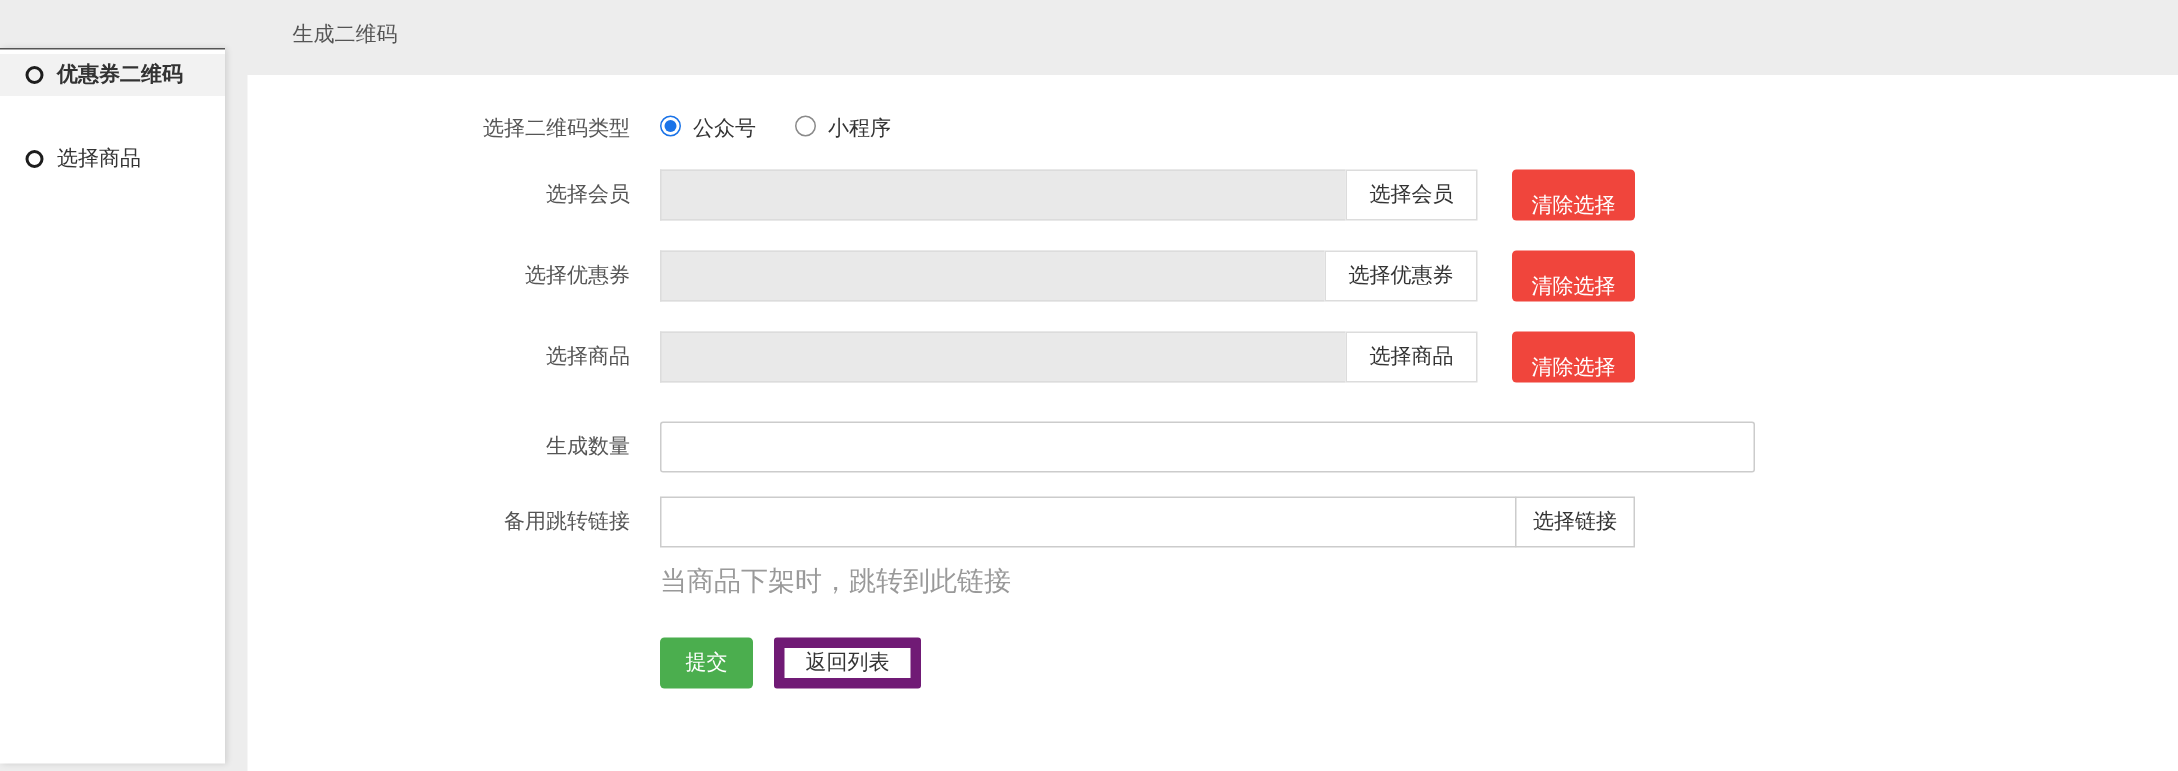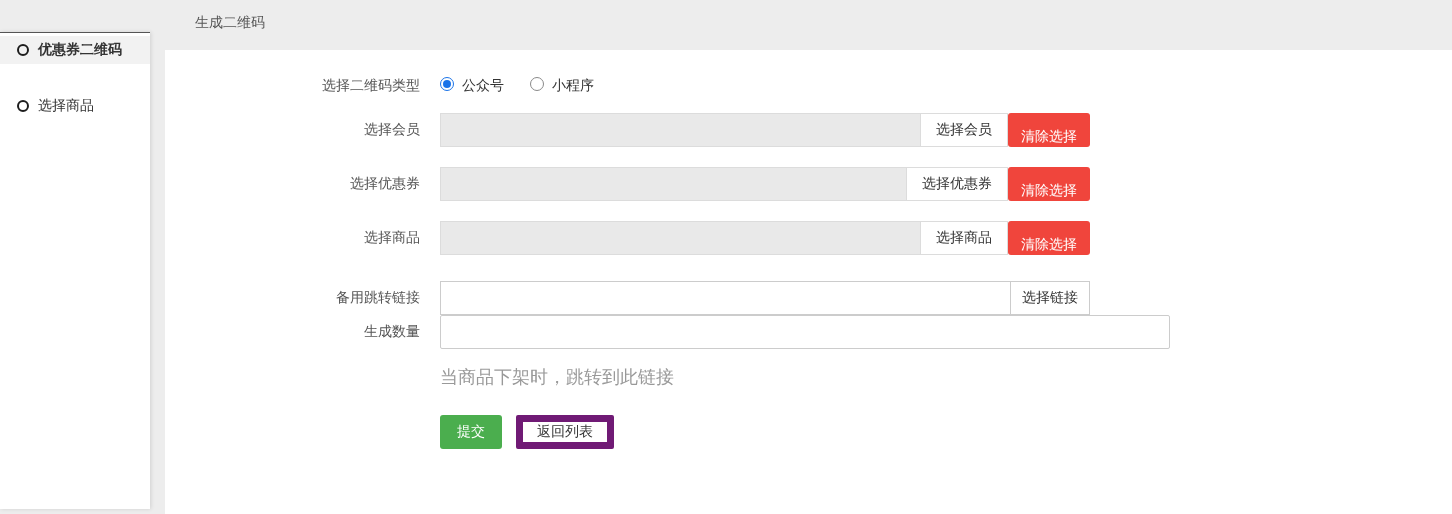--- a/index.html
+++ b/index.html
@@ -75,21 +75,21 @@
     font:inherit; color:#555; padding:0 10px; outline:none;
   }
   .select-btn {
     background:#fff; border:1px solid #dcdcdc; height:34px;
     padding:0 15px; font:inherit; color:#333; cursor:pointer;
     white-space:nowrap; flex:none;
   }
   .clear-btn {
     background:#f0453c; color:#fff; border:none; height:34px;
     padding:15px 13px; border-radius:3px; font:inherit; cursor:pointer;
-    white-space:nowrap; flex:none;
+    white-space:nowrap; flex:none;margin-left:23px;
   }
 
   .number-input {
     width:730px; height:34px; border:1px solid #ccc; border-radius:2px;
     font:inherit; padding:0 10px; outline:none; color:#333;
   }
   .link-group { display:flex; width:650px; height:34px; }
   .link-input {
     flex:1; min-width:0; border:1px solid #ccc; height:34px;
     font:inherit; padding:0 10px; outline:none; color:#333;
@@ -164,31 +164,31 @@
 
     <div class="form-row row-group row-goods">
       <div class="form-label">选择商品</div>
       <div class="input-group">
         <input class="gray-input" readonly="" value="" style="">
         <button class="select-btn">选择商品</button>
         <button class="clear-btn">清除选择</button>
       </div>
     </div>
 
+    <div class="form-row row-number">
+      <div class="form-label">生成数量</div>
+      <input class="number-input" value="" style="">
+    </div>
+
     <div class="form-row">
       <div class="form-label">备用跳转链接</div>
       <div class="link-group">
         <input class="link-input" value="" style="">
         <button class="link-btn">选择链接</button>
       </div>
-    </div>
-
-    <div class="form-row row-number">
-      <div class="form-label">生成数量</div>
-      <input class="number-input" value="" style="">
     </div>
     <div class="hint-row">当商品下架时，跳转到此链接</div>
 
     <div class="actions">
       <button class="submit-btn">提交</button>
       <button class="back-btn">返回列表</button>
     </div>
 
   </div>
 </div>

